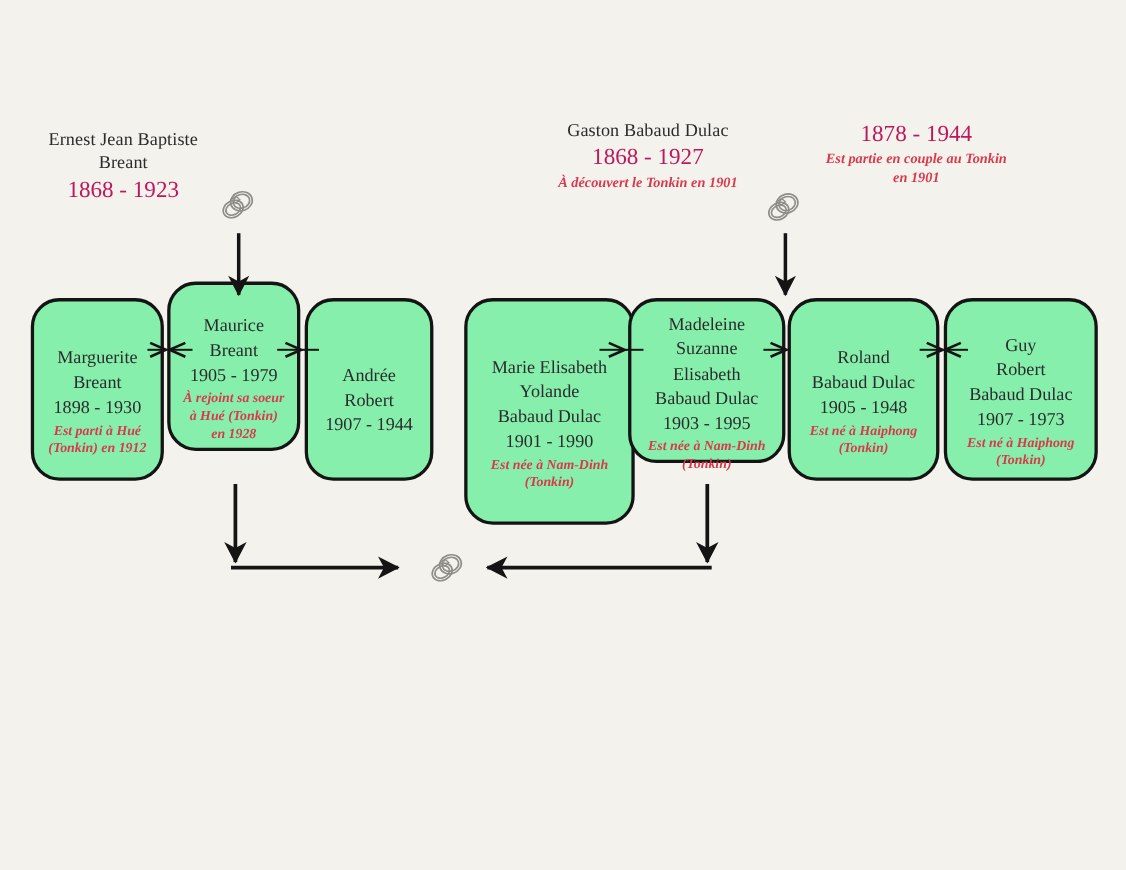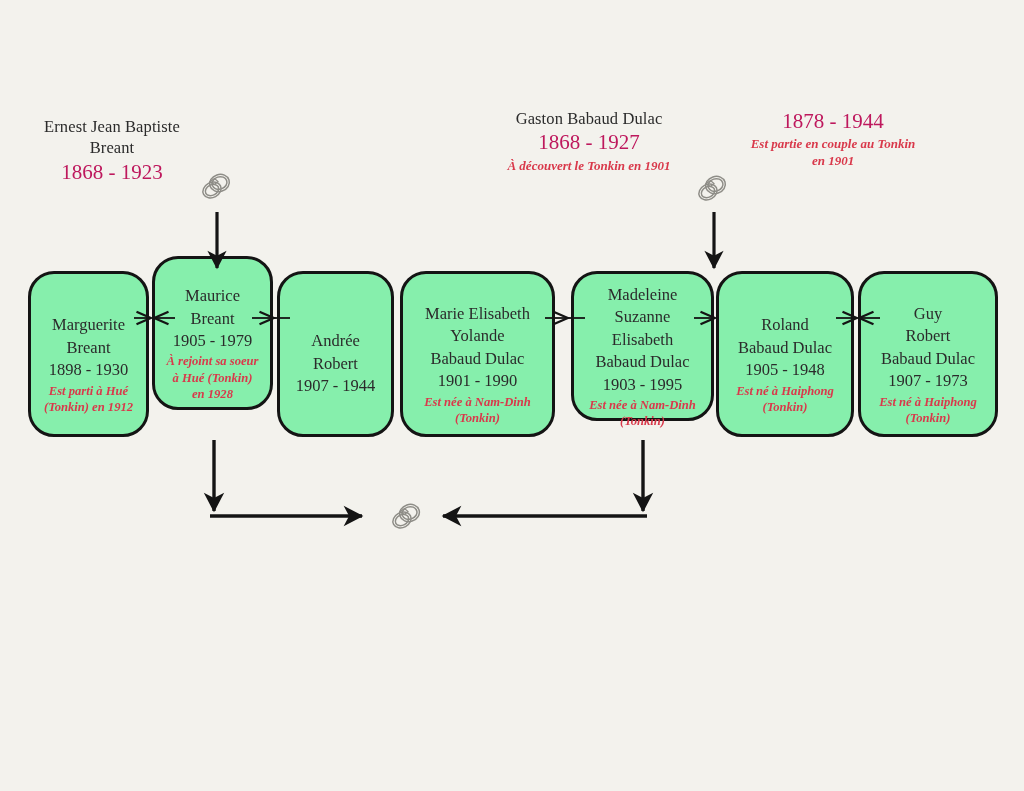--- a/index.html
+++ b/index.html
@@ -174,21 +174,21 @@
 en 1928</div>
   </div>
 
   <div class="person-box" style="left:277px; top:271px; width:117px; height:166px;">
     <div class="bname">Andrée
 Robert</div>
     <div class="bdates">1907 - 1944</div>
     <div class="bnote"></div>
   </div>
 
-  <div class="person-box" style="left:400px; top:271px; width:155px; height:166px;">
+  <div class="person-box" style="left:422px; top:271px; width:155px; height:206px;">
     <div class="bname">Marie Elisabeth
 Yolande
 Babaud Dulac</div>
     <div class="bdates">1901 - 1990</div>
     <div class="bnote">Est née à Nam-Dinh
 (Tonkin)</div>
   </div>
 
   <div class="person-box" style="left:571px; top:271px; width:143px; height:150px;">
     <div class="bname">Madeleine

